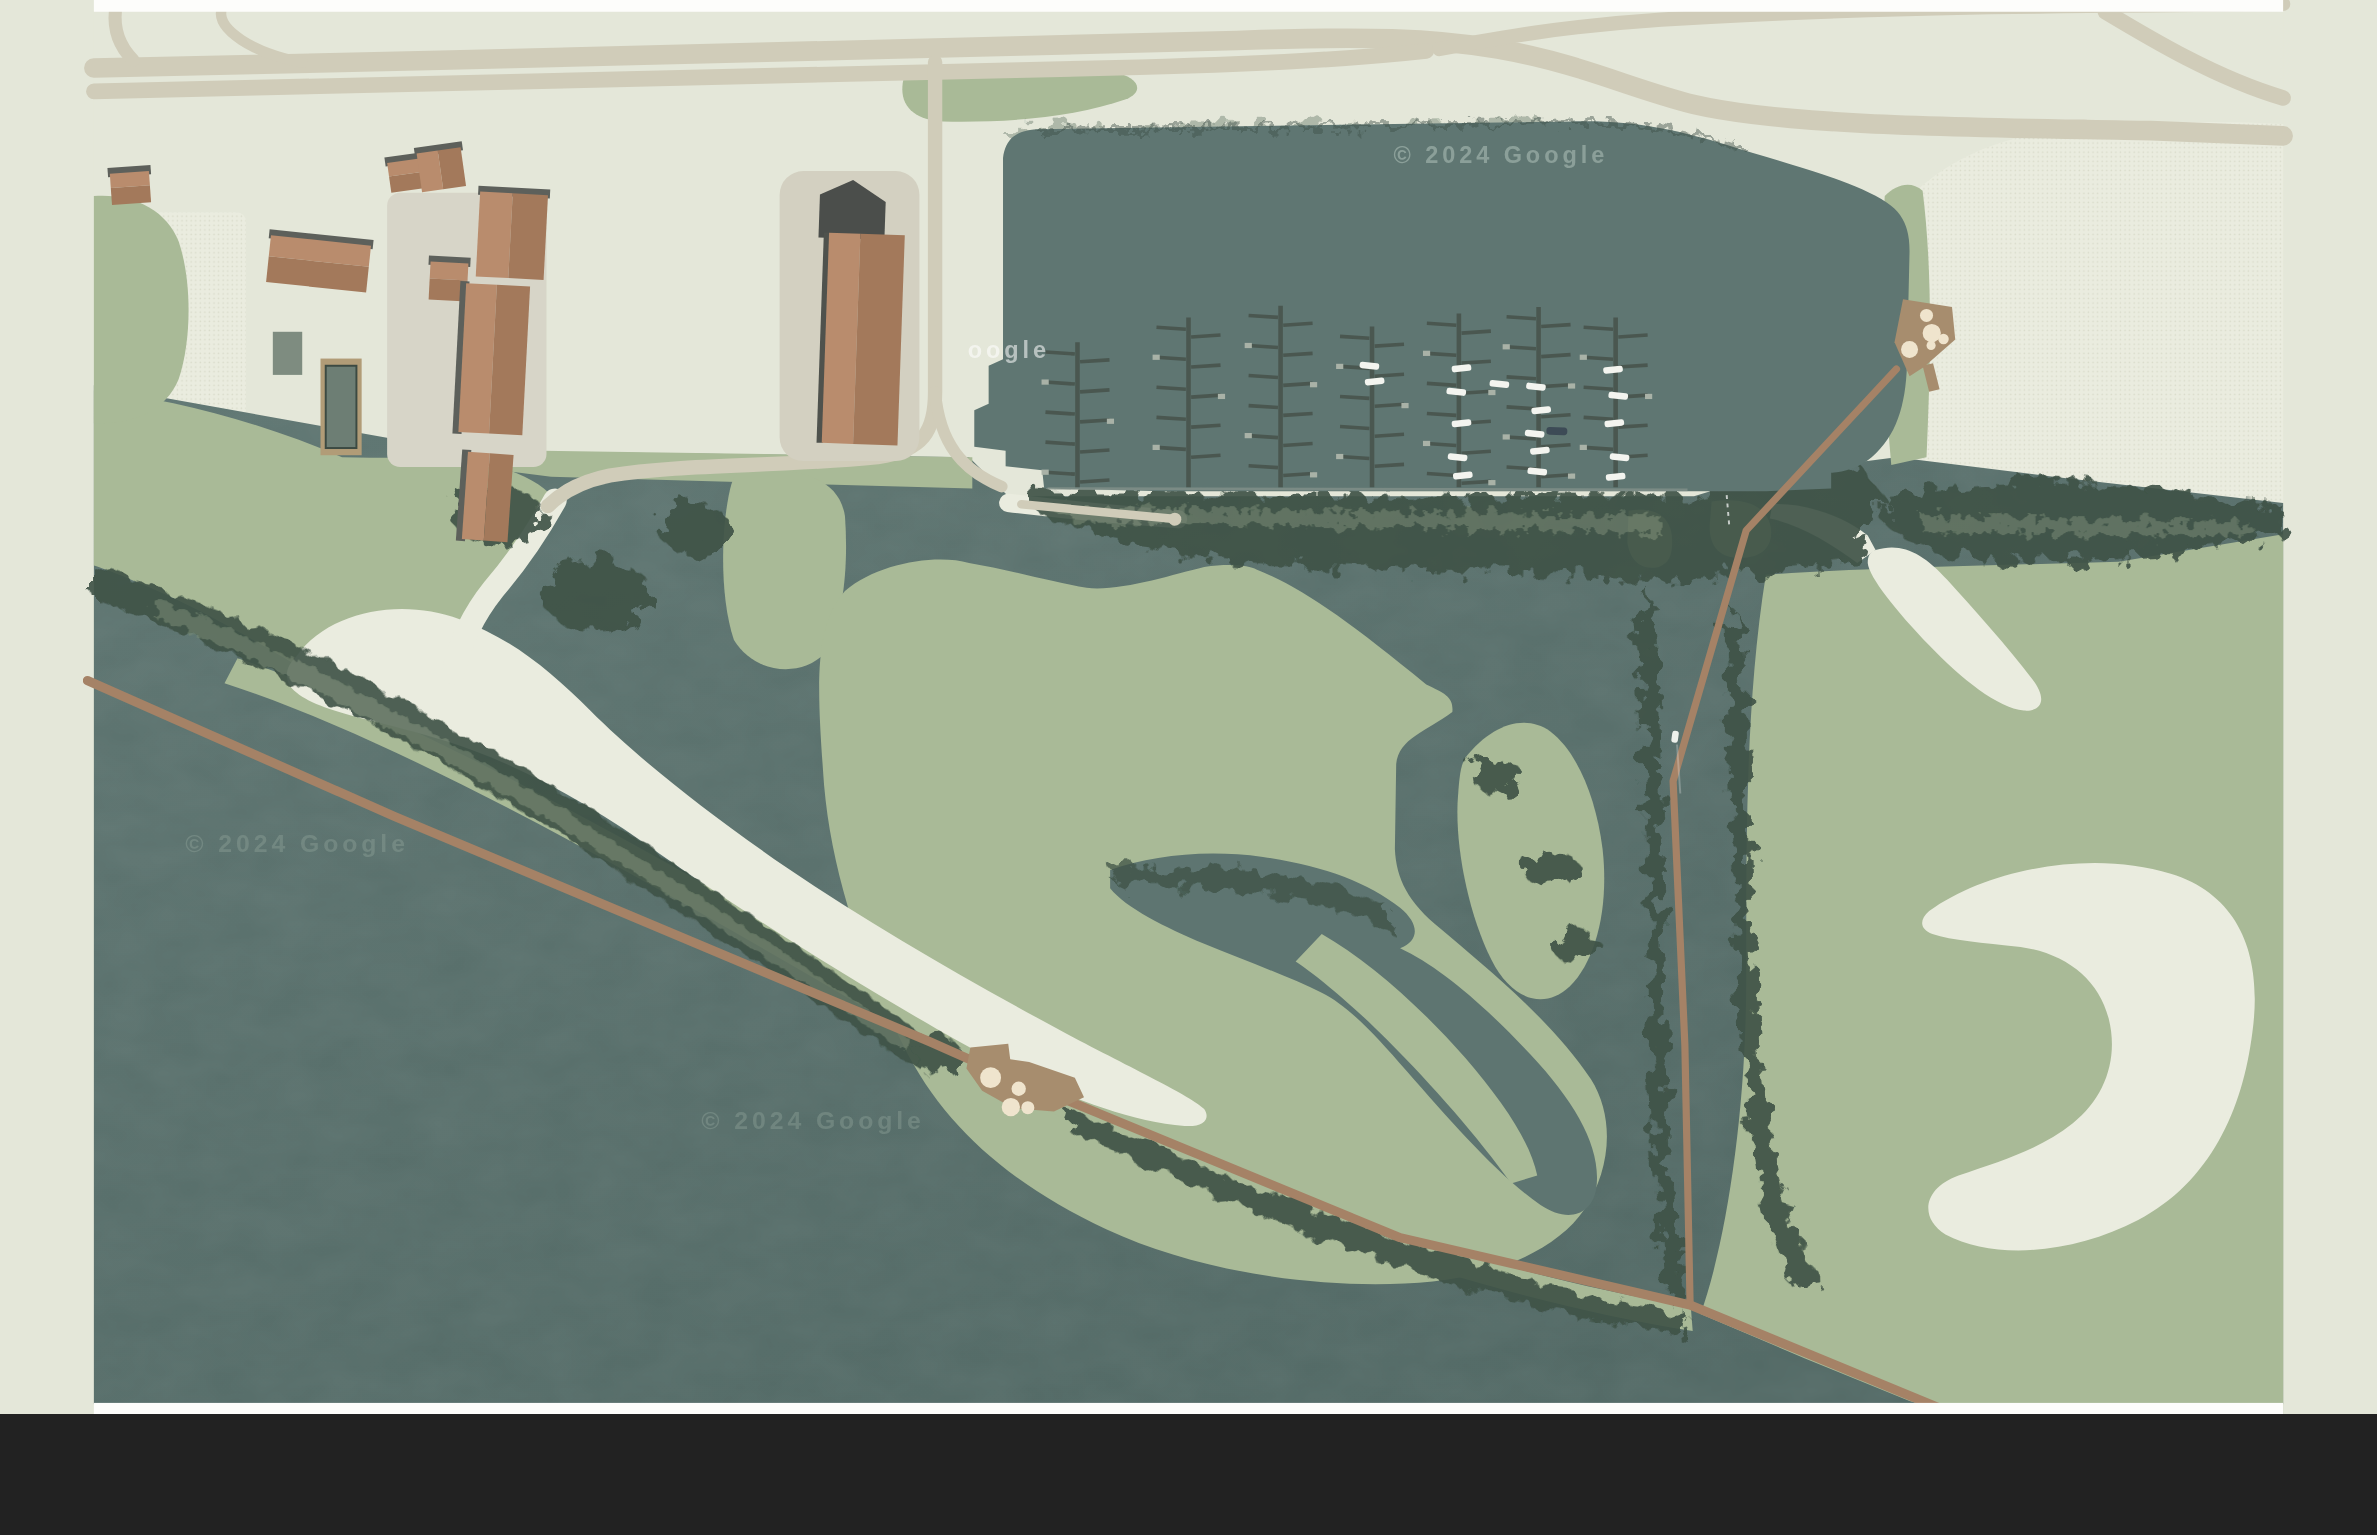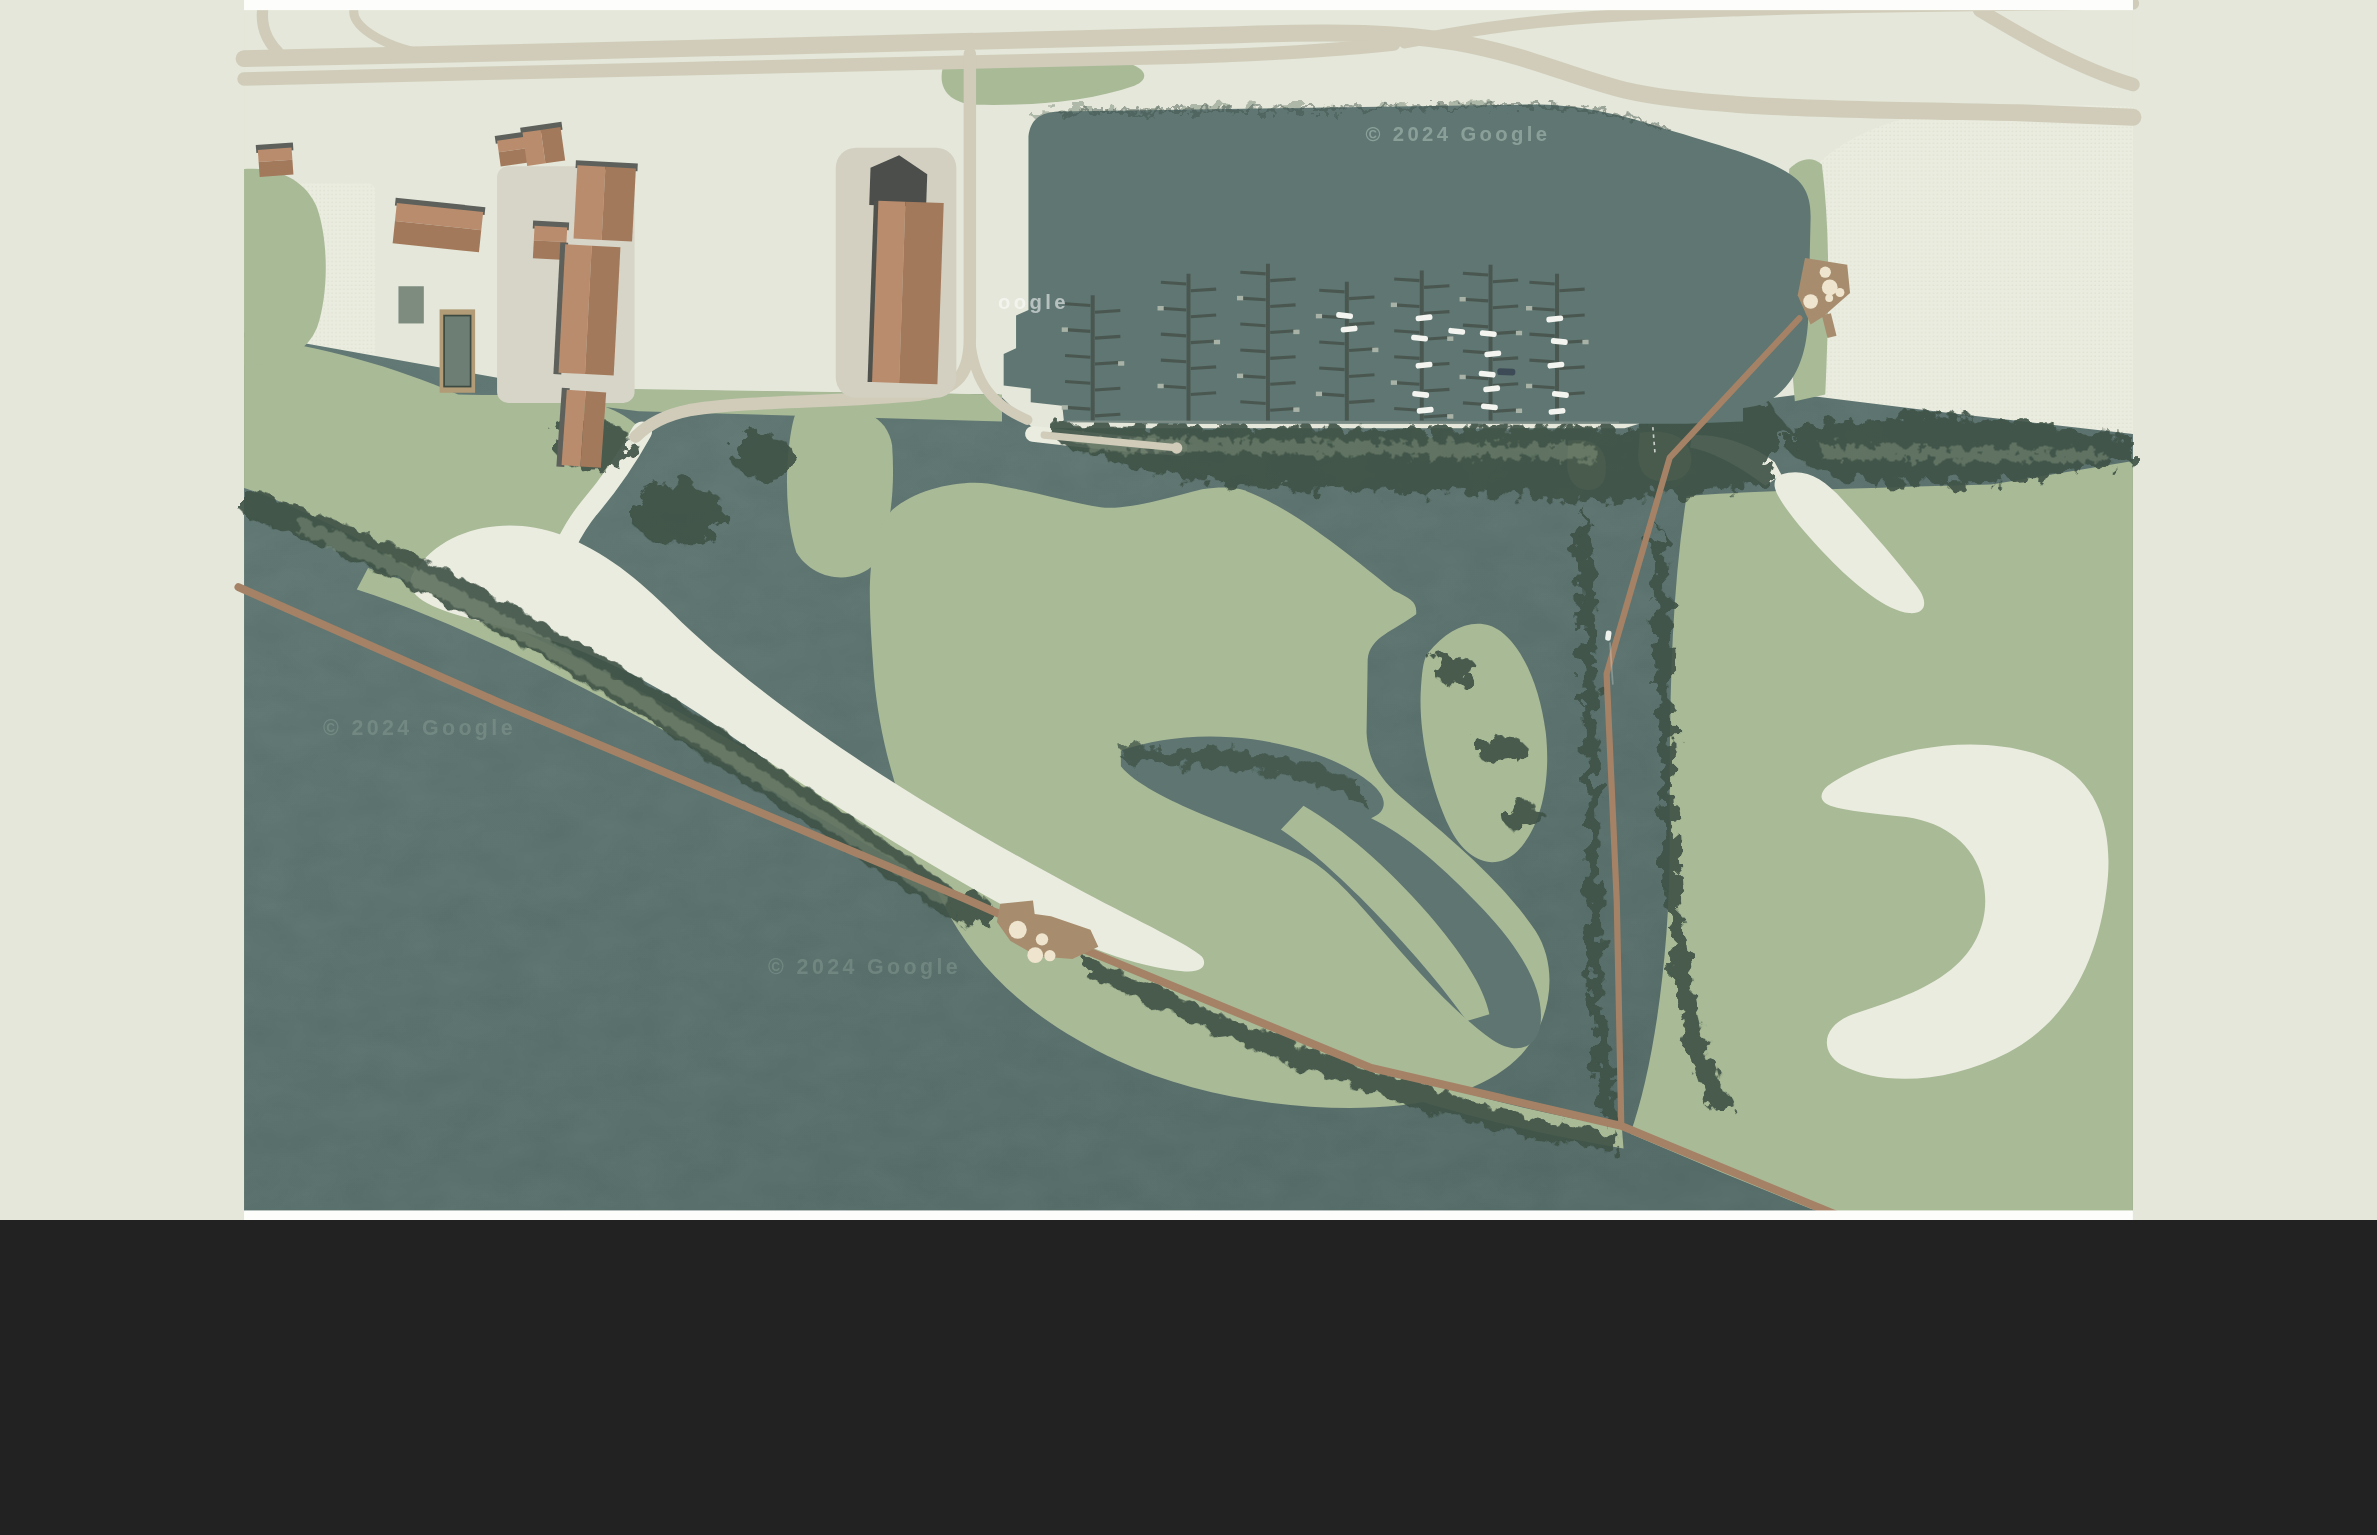--- a/index.html
+++ b/index.html
@@ -1,16 +1,16 @@
 <!DOCTYPE html>
 <html style="--cream: #e4e7d9; --cream2: #eaecdf; --white-strip: #fdfdfb; --road: #d0ccb9; --pad: #d7d5c8; --pad2: #d3d0c1; --sage: #a9ba97; --water: #5e7571; --water-deep: #52696578; --marina: #5f7672; --trees: #3f5246; --trees2: #7b8f77; --trail: #a58266; --bldg-light: #b98c6d; --bldg-dark: #a3795b; --bldg-edge: #5d605b; --barn-top: #4b4e4b; --pool-border: #b19c77; --pool-water: #6d7e74; --green-square: #7e8c80; --pier: #a78d6e; --pier-circle: #efe4cd; --dock: #4a5750; --dock-cap: #a9b2a7; --boat-white: #f3f4ef; --boat-dark: #3d4b56; --wm-river: #8fa39a; --wm-marina: #b7c9c0;font-size:11.3px"><head>
 <meta charset="utf-8">
 <style>
   html,body{margin:0;padding:0;background:#222;}
-  .stage{position:relative;width:2377px;height:1220px;overflow:hidden;background:var(--cream);}
+  .stage{position:relative;width:2377px;height:1414px;overflow:hidden;background:var(--cream);}
   svg{display:block;width:100%;height:100%;}
   .wm{font-family:"Liberation Sans",sans-serif;font-weight:bold;letter-spacing:6px;}
   .wm-river{fill:var(--wm-river);opacity:.42;font-size:38px;}
   .wm-marina{fill:var(--wm-marina);opacity:.50;font-size:36px;}
   .wm-partial{fill:#ffffff;opacity:.55;font-size:36px;}
   .road{stroke:var(--road);fill:none;stroke-linecap:round;}
   .trail{stroke:var(--trail);fill:none;stroke-linecap:round;stroke-linejoin:round;}
   .trees{fill:var(--trees);}
   .trees-lite{fill:var(--trees2);}
   .sage{fill:var(--sage);}

